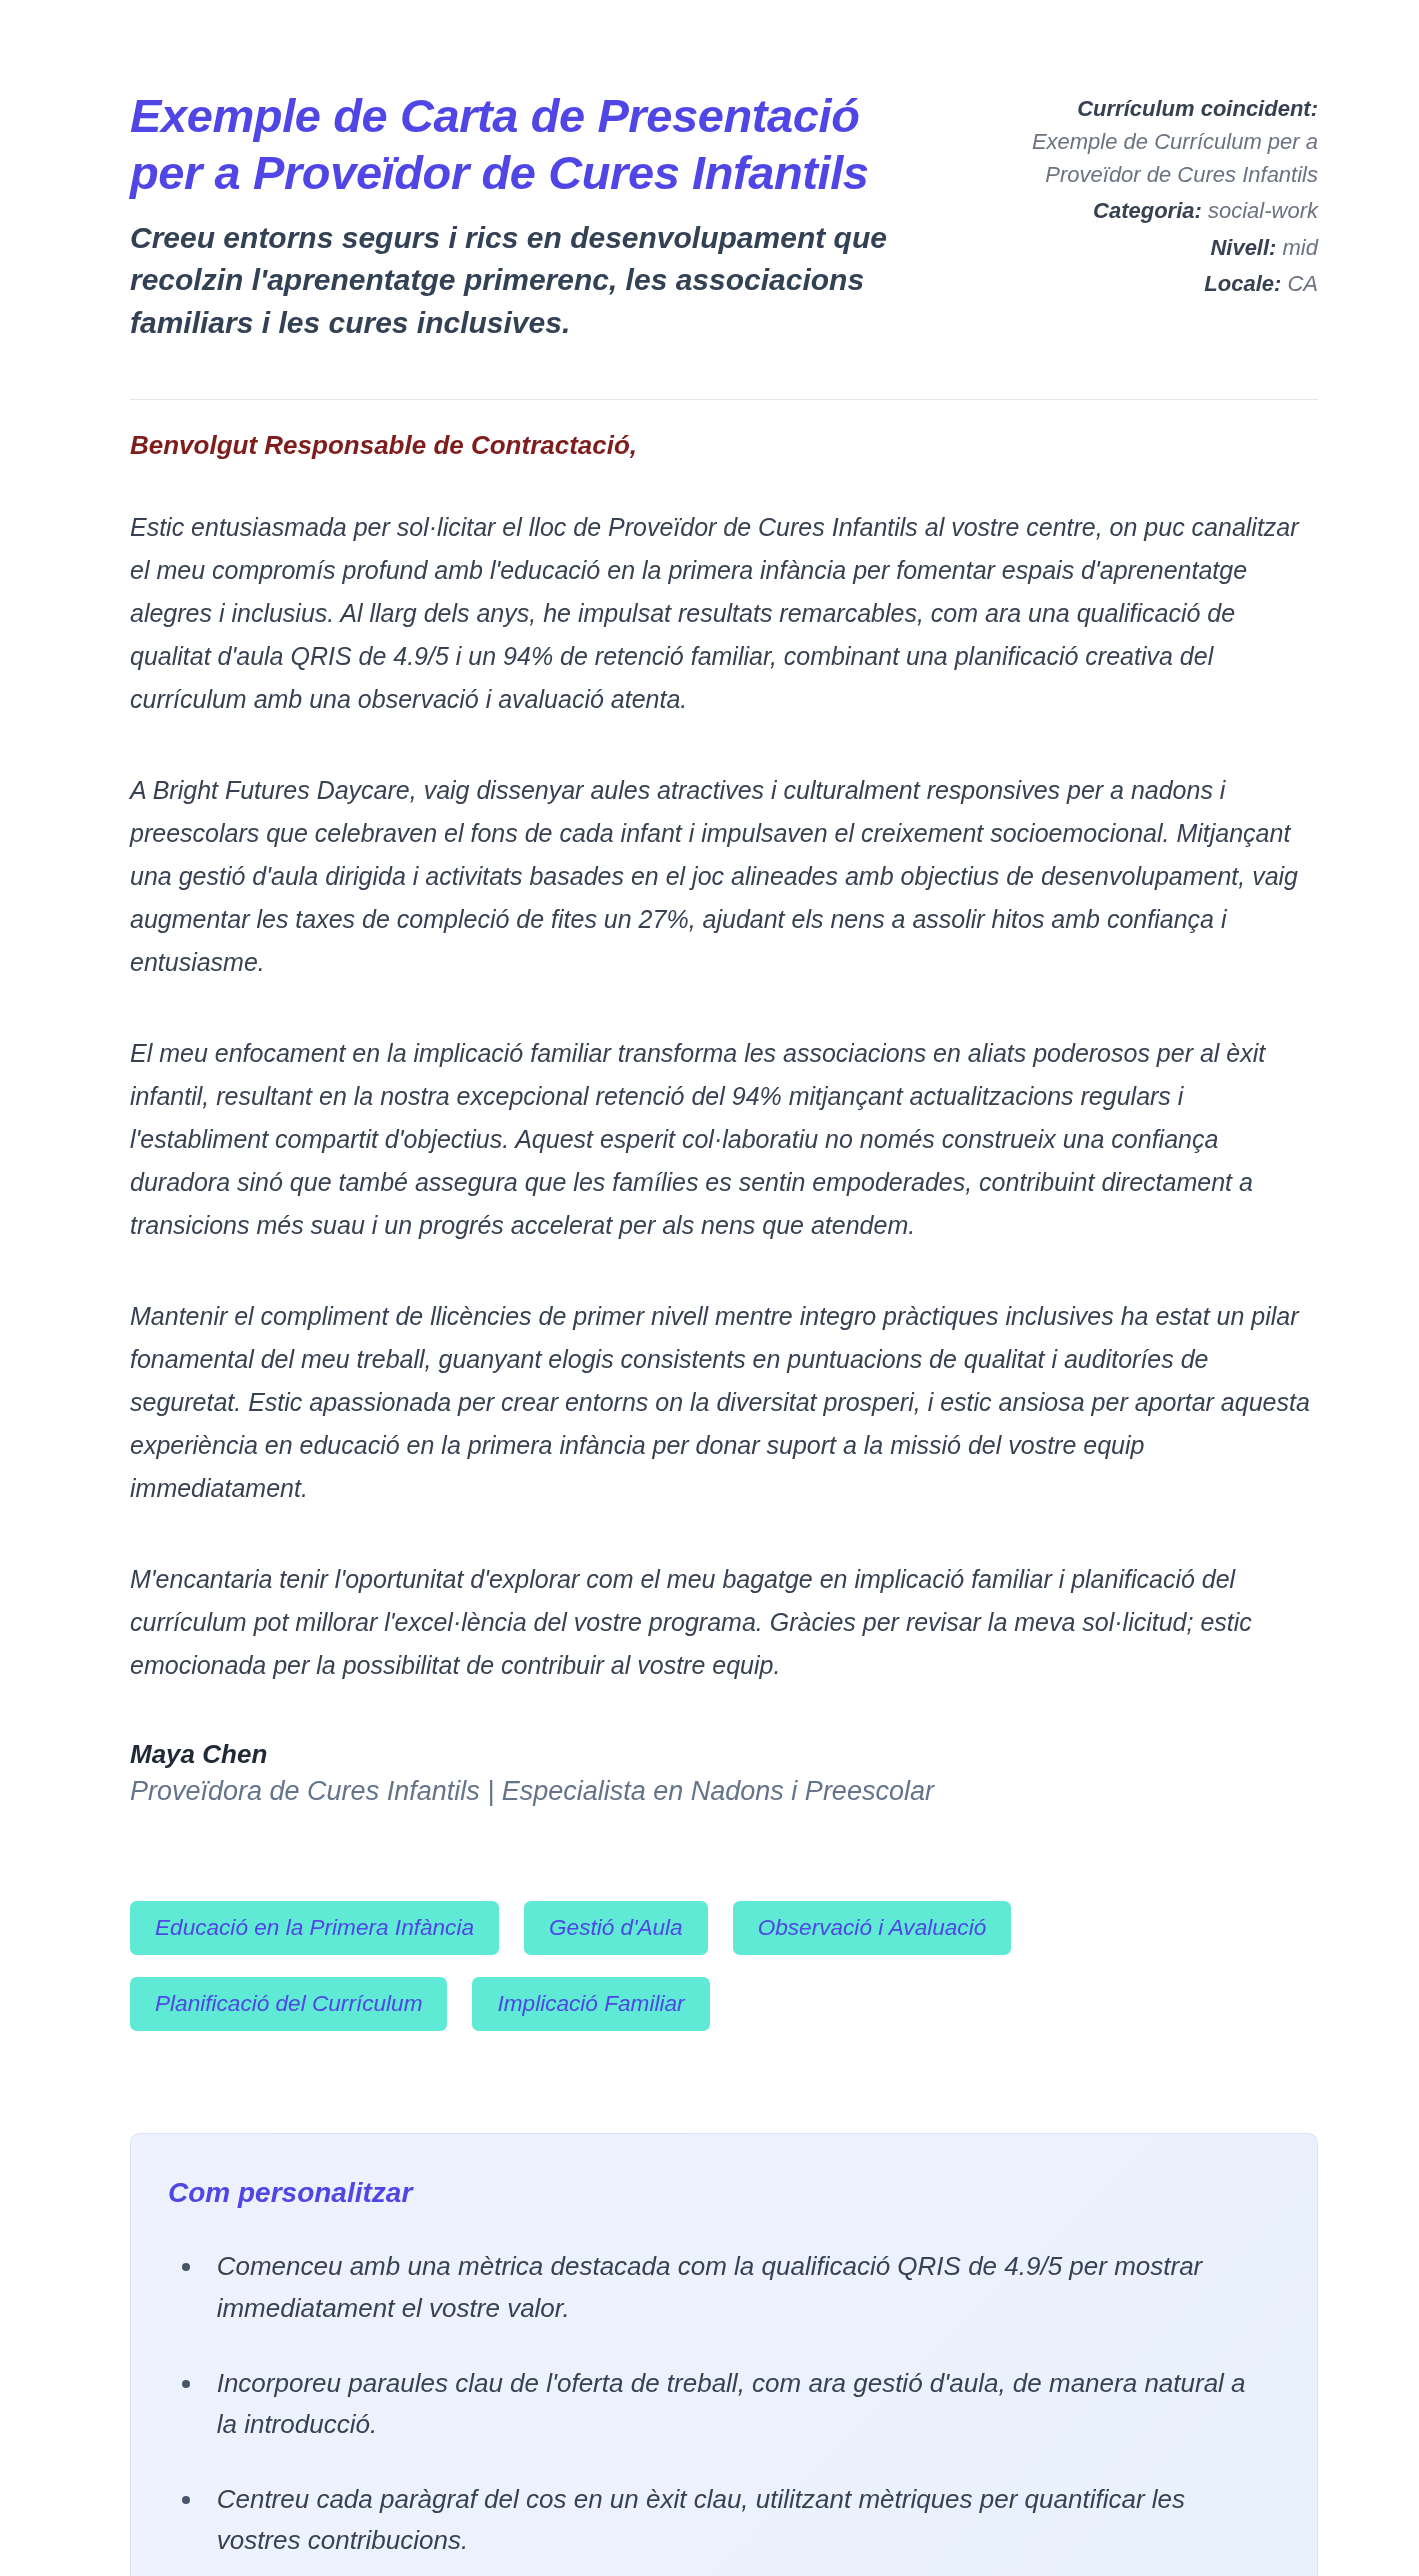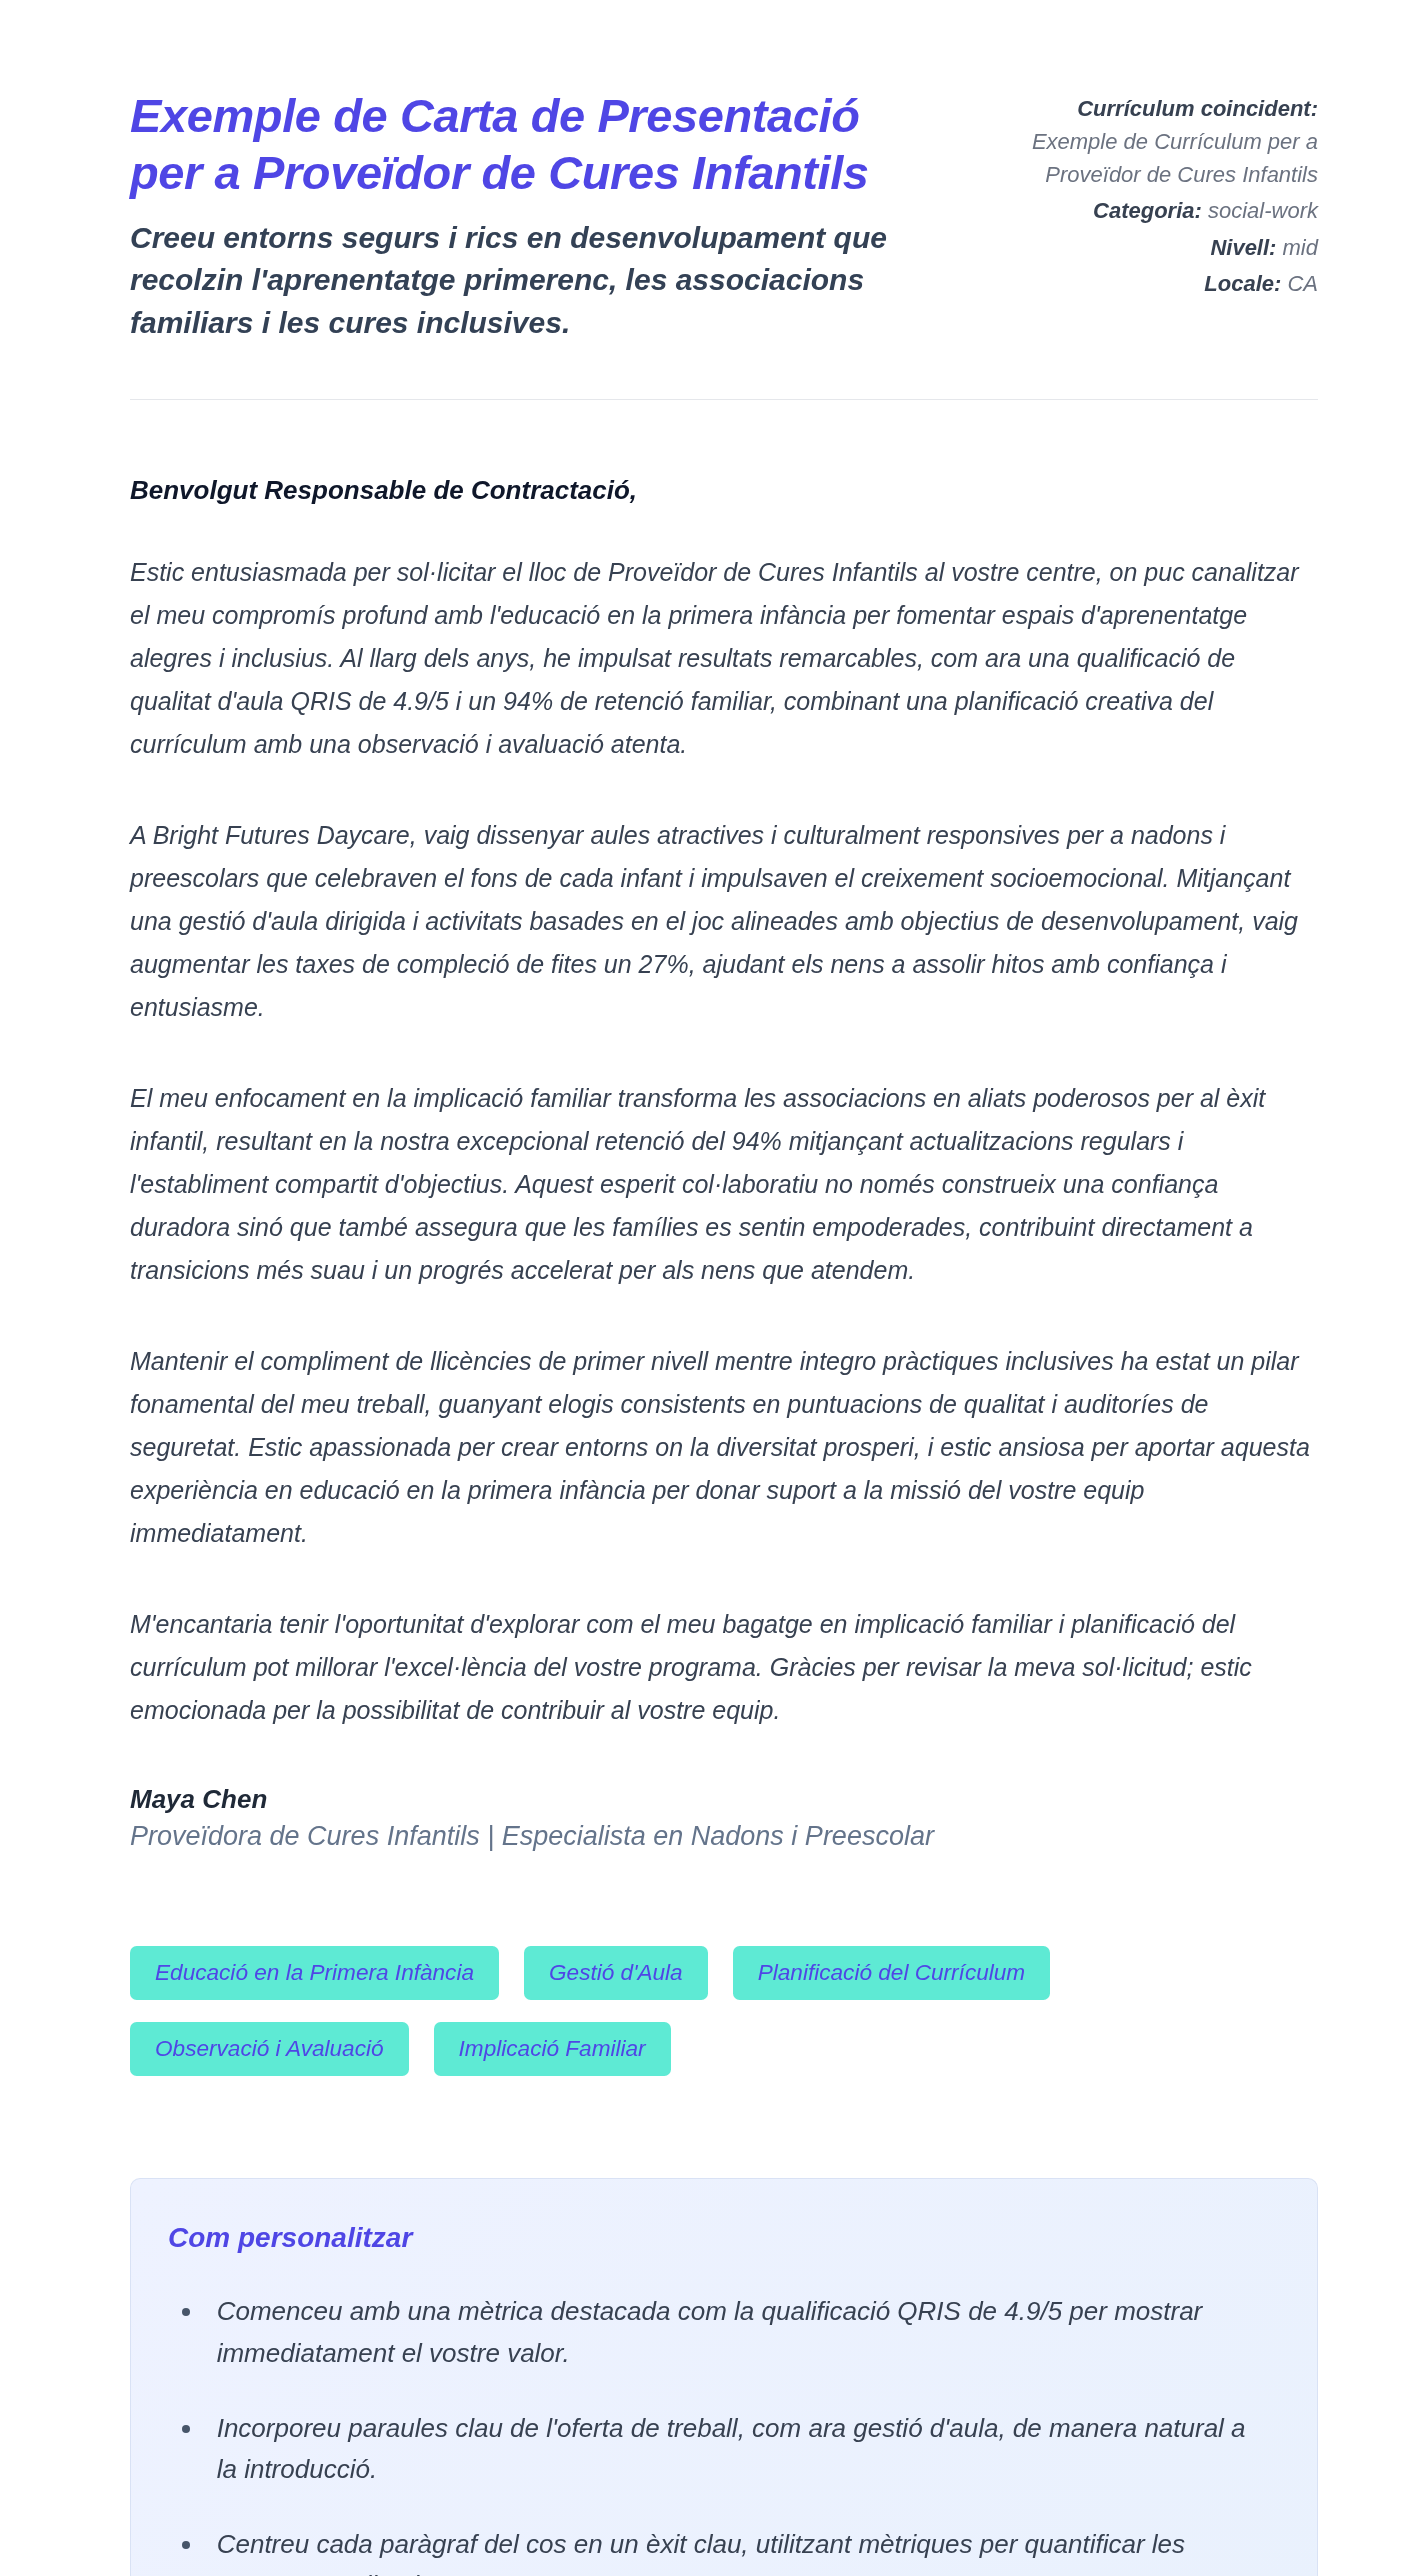--- a/index.html
+++ b/index.html
@@ -38,22 +38,22 @@
     padding-top: 5px;
   }
   .meta p { margin-bottom: 3.3px; margin-left: 36px; }
   .meta strong { color: #374151; font-weight: 700; }
   .divider {
     border: none;
     border-top: 1.7px solid #e5e7eb;
     margin-top: 55px;
   }
   .greeting {
-    margin-top: 75px;
-    color: #0f172a;
+    margin-top: 30px;
+    color: #7f1d1d;
     font-size: 26px;
     font-weight: 600;
   }
   .letter-body { margin-top: 45px; }
   .letter-body p {
     color: #374151;
     font-size: 25px;
     line-height: 1.72;
     margin-bottom: 48px;
     margin-top: 6px;
@@ -141,22 +141,22 @@
     <p>Mantenir el compliment de llicències de primer nivell mentre integro pràctiques inclusives ha estat un pilar fonamental del meu treball, guanyant elogis consistents en puntuacions de qualitat i auditoríes de seguretat. Estic apassionada per crear entorns on la diversitat prosperi, i estic ansiosa per aportar aquesta experiència en educació en la primera infància per donar suport a la missió del vostre equip immediatament.</p>
     <p>M'encantaria tenir l'oportunitat d'explorar com el meu bagatge en implicació familiar i planificació del currículum pot millorar l'excel·lència del vostre programa. Gràcies per revisar la meva sol·licitud; estic emocionada per la possibilitat de contribuir al vostre equip.</p>
   </div>
 
   <p class="signature-name">Maya Chen</p>
   <p class="signature-role">Proveïdora de Cures Infantils | Especialista en Nadons i Preescolar</p>
 
   <div class="tags">
     <span class="tag-chip">Educació en la Primera Infància</span>
     <span class="tag-chip">Gestió d'Aula</span>
+    <span class="tag-chip">Observació i Avaluació</span>
     <span class="tag-chip">Planificació del Currículum</span>
-    <span class="tag-chip">Observació i Avaluació</span>
     <span class="tag-chip">Implicació Familiar</span>
   </div>
 
   <section class="tips-box">
     <h2 class="tips-title">Com personalitzar</h2>
     <ul class="tips-list">
       <li>Comenceu amb una mètrica destacada com la qualificació QRIS de 4.9/5 per mostrar immediatament el vostre valor.</li>
       <li>Incorporeu paraules clau de l'oferta de treball, com ara gestió d'aula, de manera natural a la introducció.</li>
       <li>Centreu cada paràgraf del cos en un èxit clau, utilitzant mètriques per quantificar les vostres contribucions.</li>
     </ul>

